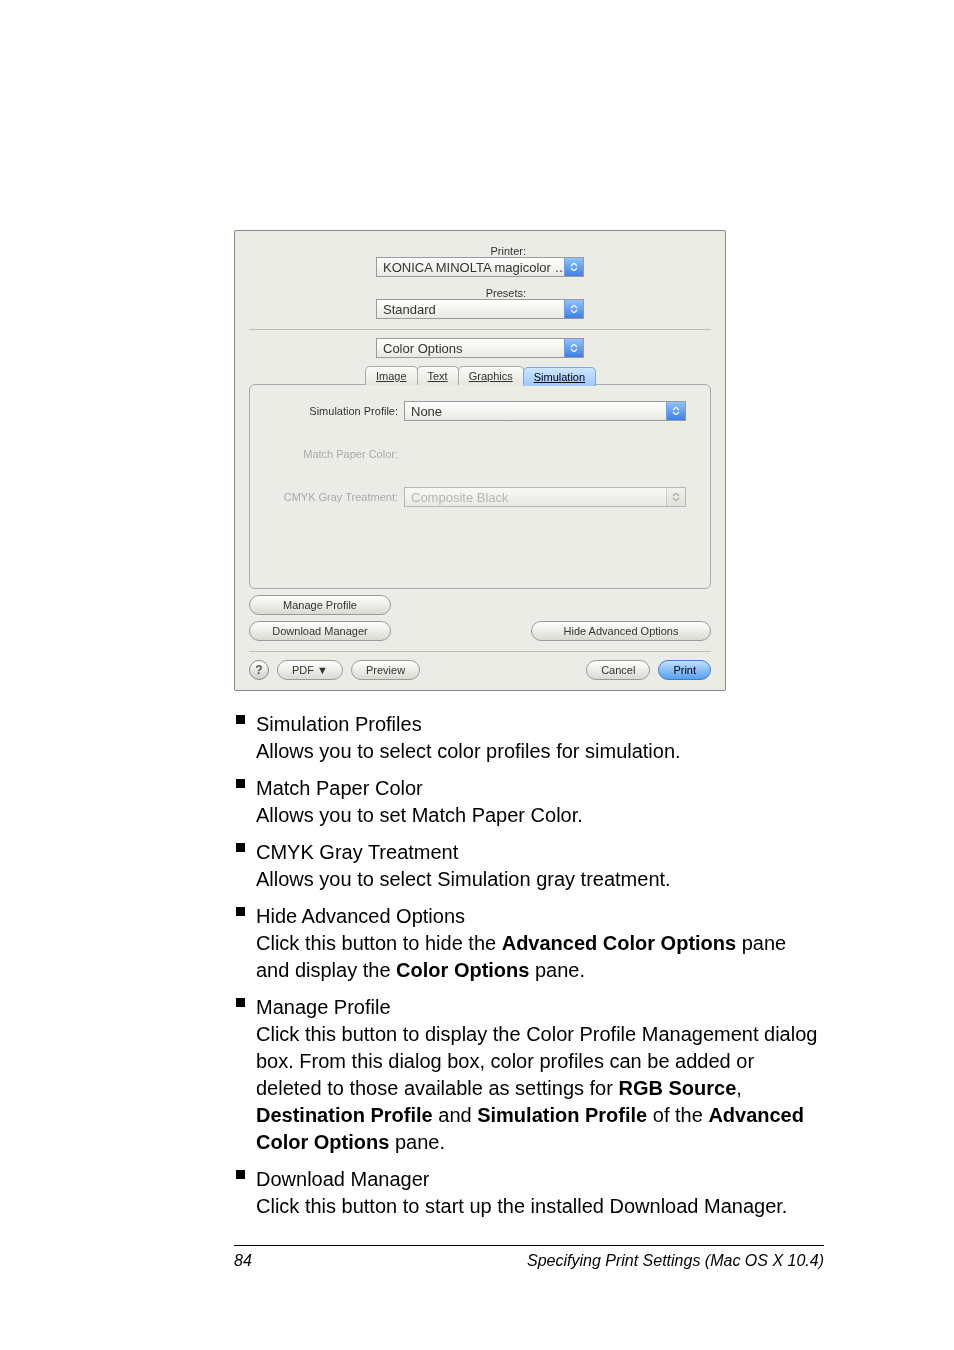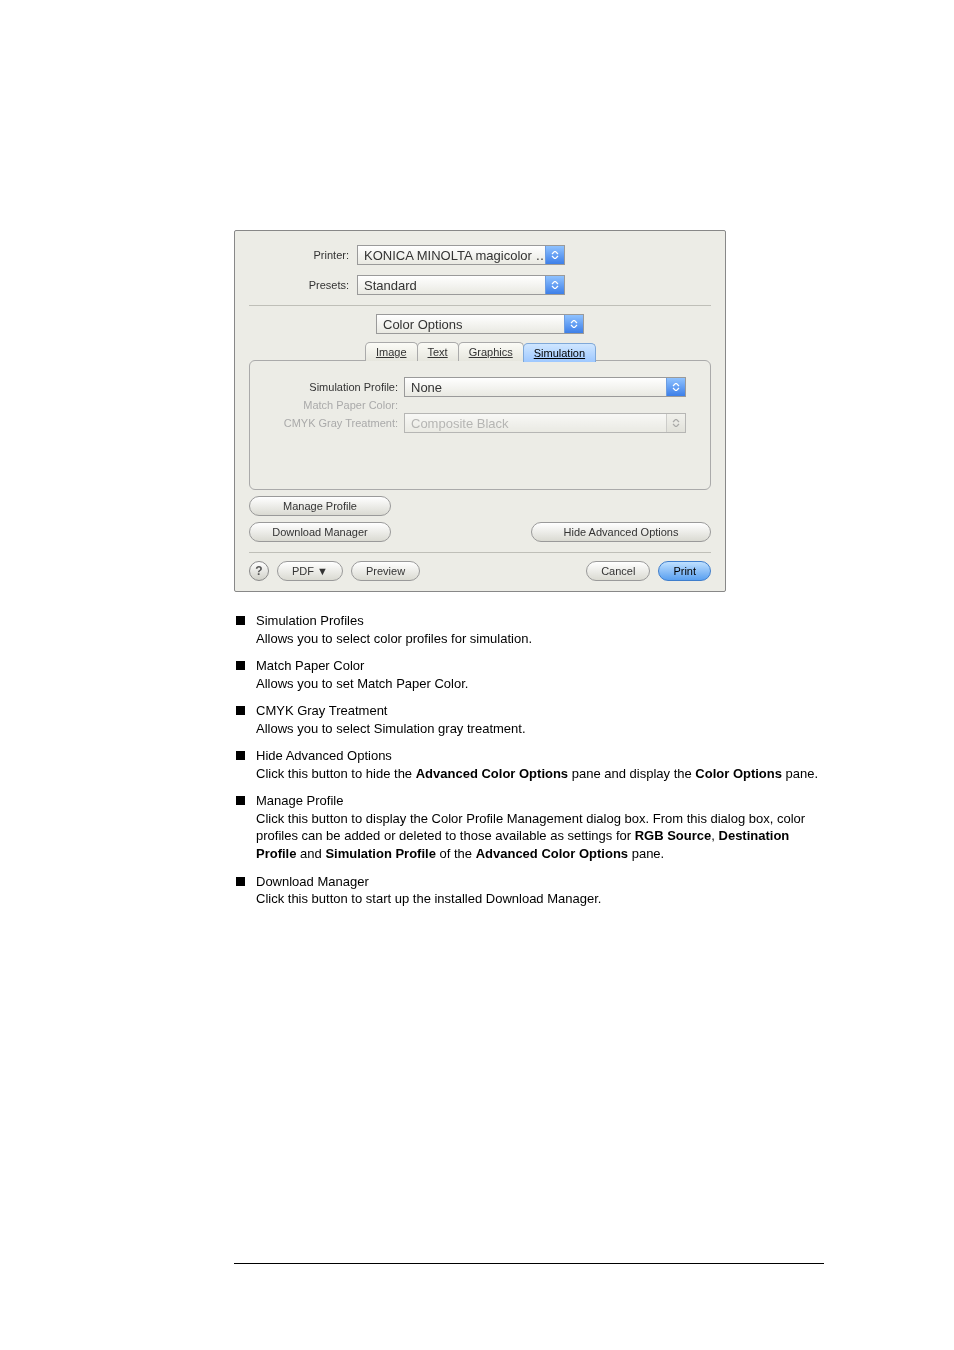--- a/index.html
+++ b/index.html
@@ -28,20 +28,21 @@
     font-family: "Lucida Grande", Arial, sans-serif;
     font-size: 11px;
     color: #333;
     border-radius: 2px;
     margin-bottom: 20px;
   }
   .row {
     display: flex;
     align-items: center;
     margin-bottom: 10px;
+    flex-direction: column;
   }
   .row .lbl {
     width: 100px;
     text-align: right;
     padding-right: 8px;
     color: #333;
   }
   .select {
     display: flex;
     align-items: center;
@@ -106,21 +107,21 @@
   .tabpane {
     border:1px solid #aaa;
     border-radius:6px;
     background:#ecece6;
     padding:16px 24px 54px 24px;
     margin-top:-1px;
   }
   .innerrow {
     display:flex;
     align-items:center;
-    margin-bottom:2px;
+    margin-bottom:27px;
   }
   .innerrow .ilbl {
     width:124px;
     text-align:right;
     padding-right:6px;
     color:#333;
   }
   .innerrow.disabled .ilbl { color:#aaa; }
   .mac-btn {
     display:inline-flex;
@@ -170,21 +171,21 @@
 
   .bullets {
     margin:0;
     padding:0;
     list-style:none;
   }
   .bullets > li {
     position:relative;
     padding-left:22px;
     margin-bottom:10px;
-    font-size:13px;
+    font-size:20px;
     line-height:1.35;
   }
   .bullets > li::before{
     content:"";
     position:absolute;
     left:2px;
     top:4px;
     width:9px;height:9px;
     background:#000;
   }
@@ -340,13 +341,17 @@
     </li>
     <li>
       <span class="title">Download Manager</span>
       <span class="desc">Click this button to start up the installed Download Manager.</span>
     </li>
   </ul>
 </div>
 
 <div class="page-footer">
   <div class="line"></div>
+  <div class="ftext">
+    <span class="pn">84</span>
+    <span>Specifying Print Settings (Mac OS X 10.4)</span>
+  </div>
 </div>
 
 </body></html>

